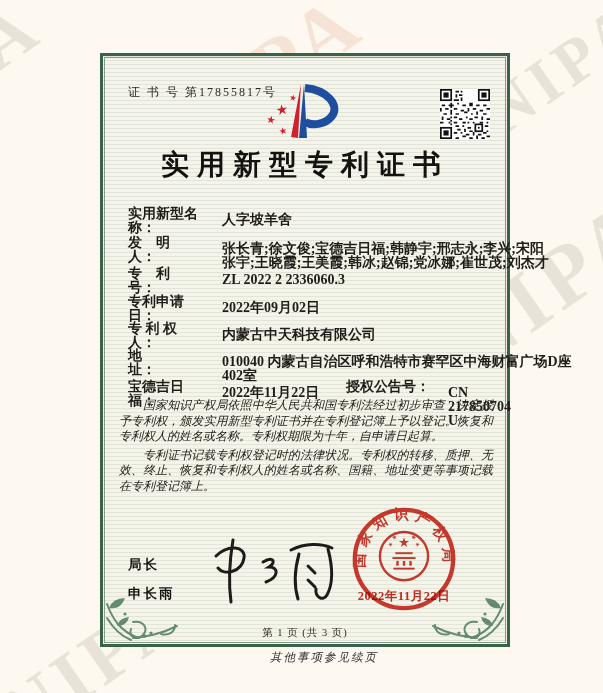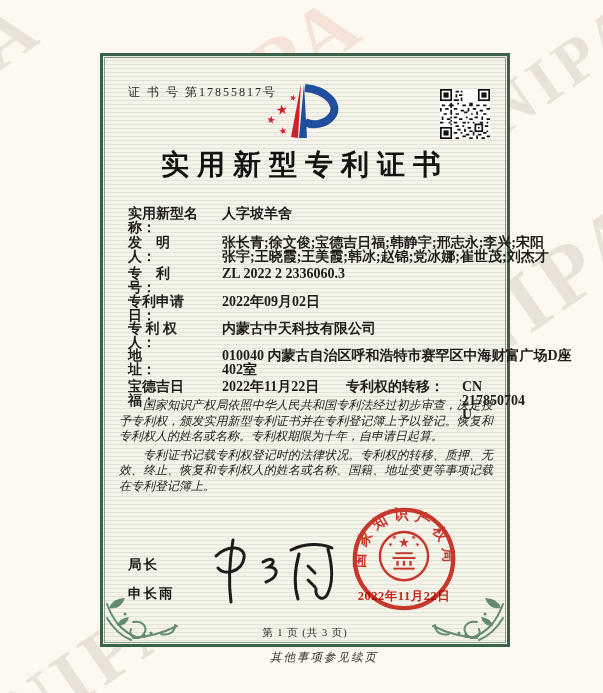--- a/index.html
+++ b/index.html
@@ -18,21 +18,21 @@
          border:3px solid #3a624b;background:#f6f4ea;
          background-image:repeating-linear-gradient(180deg,rgba(96,140,110,.14) 0 1px,transparent 1px 4px);}
   .frame .innerline{position:absolute;inset:1px;border:1px solid rgba(58,98,75,.6);pointer-events:none;}
 
   .certno{position:absolute;left:25px;top:28px;font-size:12px;letter-spacing:2px;color:#2a2722;}
   .title{position:absolute;left:0;right:0;top:90px;text-align:center;font-size:28px;font-weight:700;
          letter-spacing:8px;padding-left:0;color:#151310;}
 
   .row{position:absolute;left:25px;display:flex;font-size:14px;color:#201d19;line-height:14px;gap:16px;}
   .row .lbl{width:78px;flex:none;font-weight:600;}
-  .row .val{font-weight:600;}
+  .row .val{font-weight:600;margin-top:6px;}
   .muls .val div{white-space:nowrap;}
 
   .paras{position:absolute;left:16px;top:342px;width:374px;font-size:12px;line-height:15.5px;
          color:#25221d;text-align:justify;font-style:italic;}
   .paras p{margin:0 0 3px 0;text-indent:2em;}
 
   .signblock{position:absolute;left:25px;top:500px;font-family:"Liberation Sans","DejaVu Sans",sans-serif;
              font-weight:700;font-size:13.5px;color:#15130f;letter-spacing:2px;}
   .signblock div{margin-bottom:11px;}
   .sig{position:absolute;left:100px;top:478px;z-index:4;}
@@ -154,21 +154,21 @@
           <div>010040 内蒙古自治区呼和浩特市赛罕区中海财富广场D座</div>
         <div>402室</div>
         </span>
     </div>
 
     <div class="row" style="top:324px;">
       <span class="lbl">宝德吉日福：</span>
       <span class="val">2022年11月22日</span>
     </div>
     <div class="row" style="top:324px;left:243px;">
-      <span class="lbl" style="width:auto;margin-right:2px;">专利权的转移：</span>
+      <span class="lbl" style="width:auto;margin-right:2px;">授权公告号：</span>
       <span class="val">CN 217850704 U</span>
     </div>
 
     <div class="paras">
       <p>国家知识产权局依照中华人民共和国专利法经过初步审查，决定授予专利权，颁发实用新型专利证书并在专利登记簿上予以登记。恢复和专利权人的姓名或名称。专利权期限为十年，自申请日起算。</p>
       <p>专利证书记载专利权登记时的法律状况。专利权的转移、质押、无效、终止、恢复和专利权人的姓名或名称、国籍、地址变更等事项记载在专利登记簿上。</p>
     </div>
 
     <div class="signblock">
       <div>局长</div>

